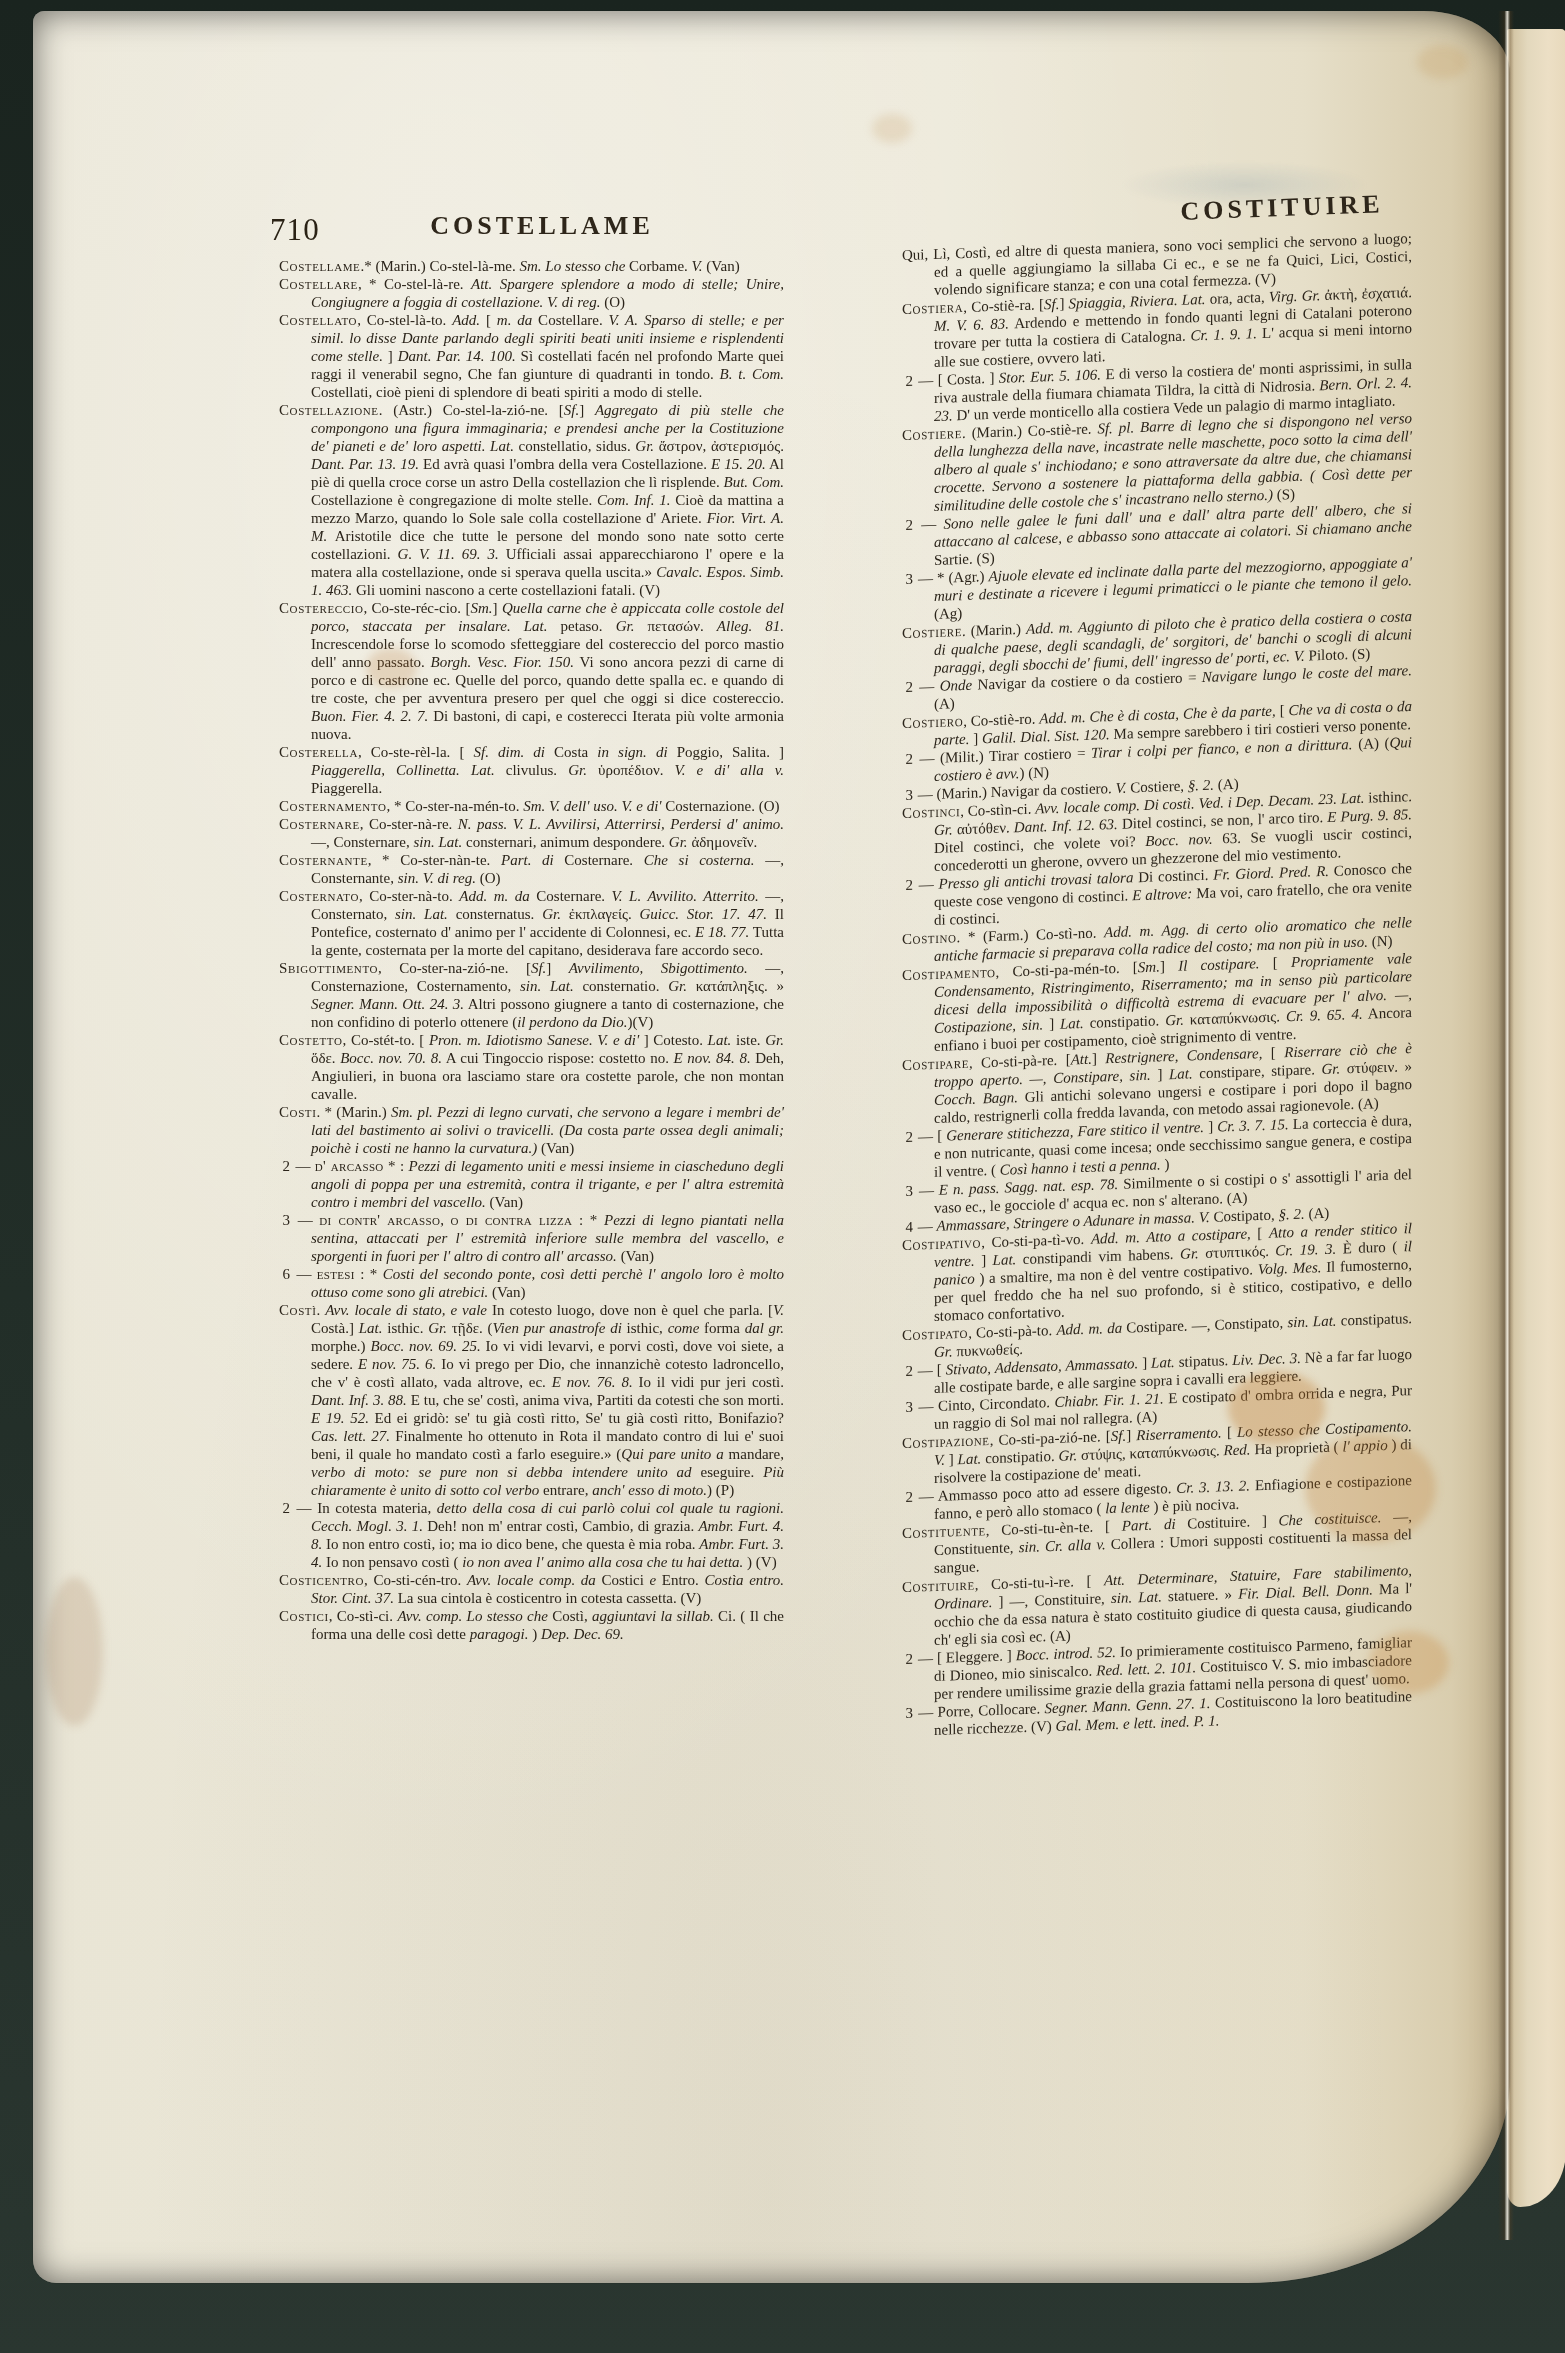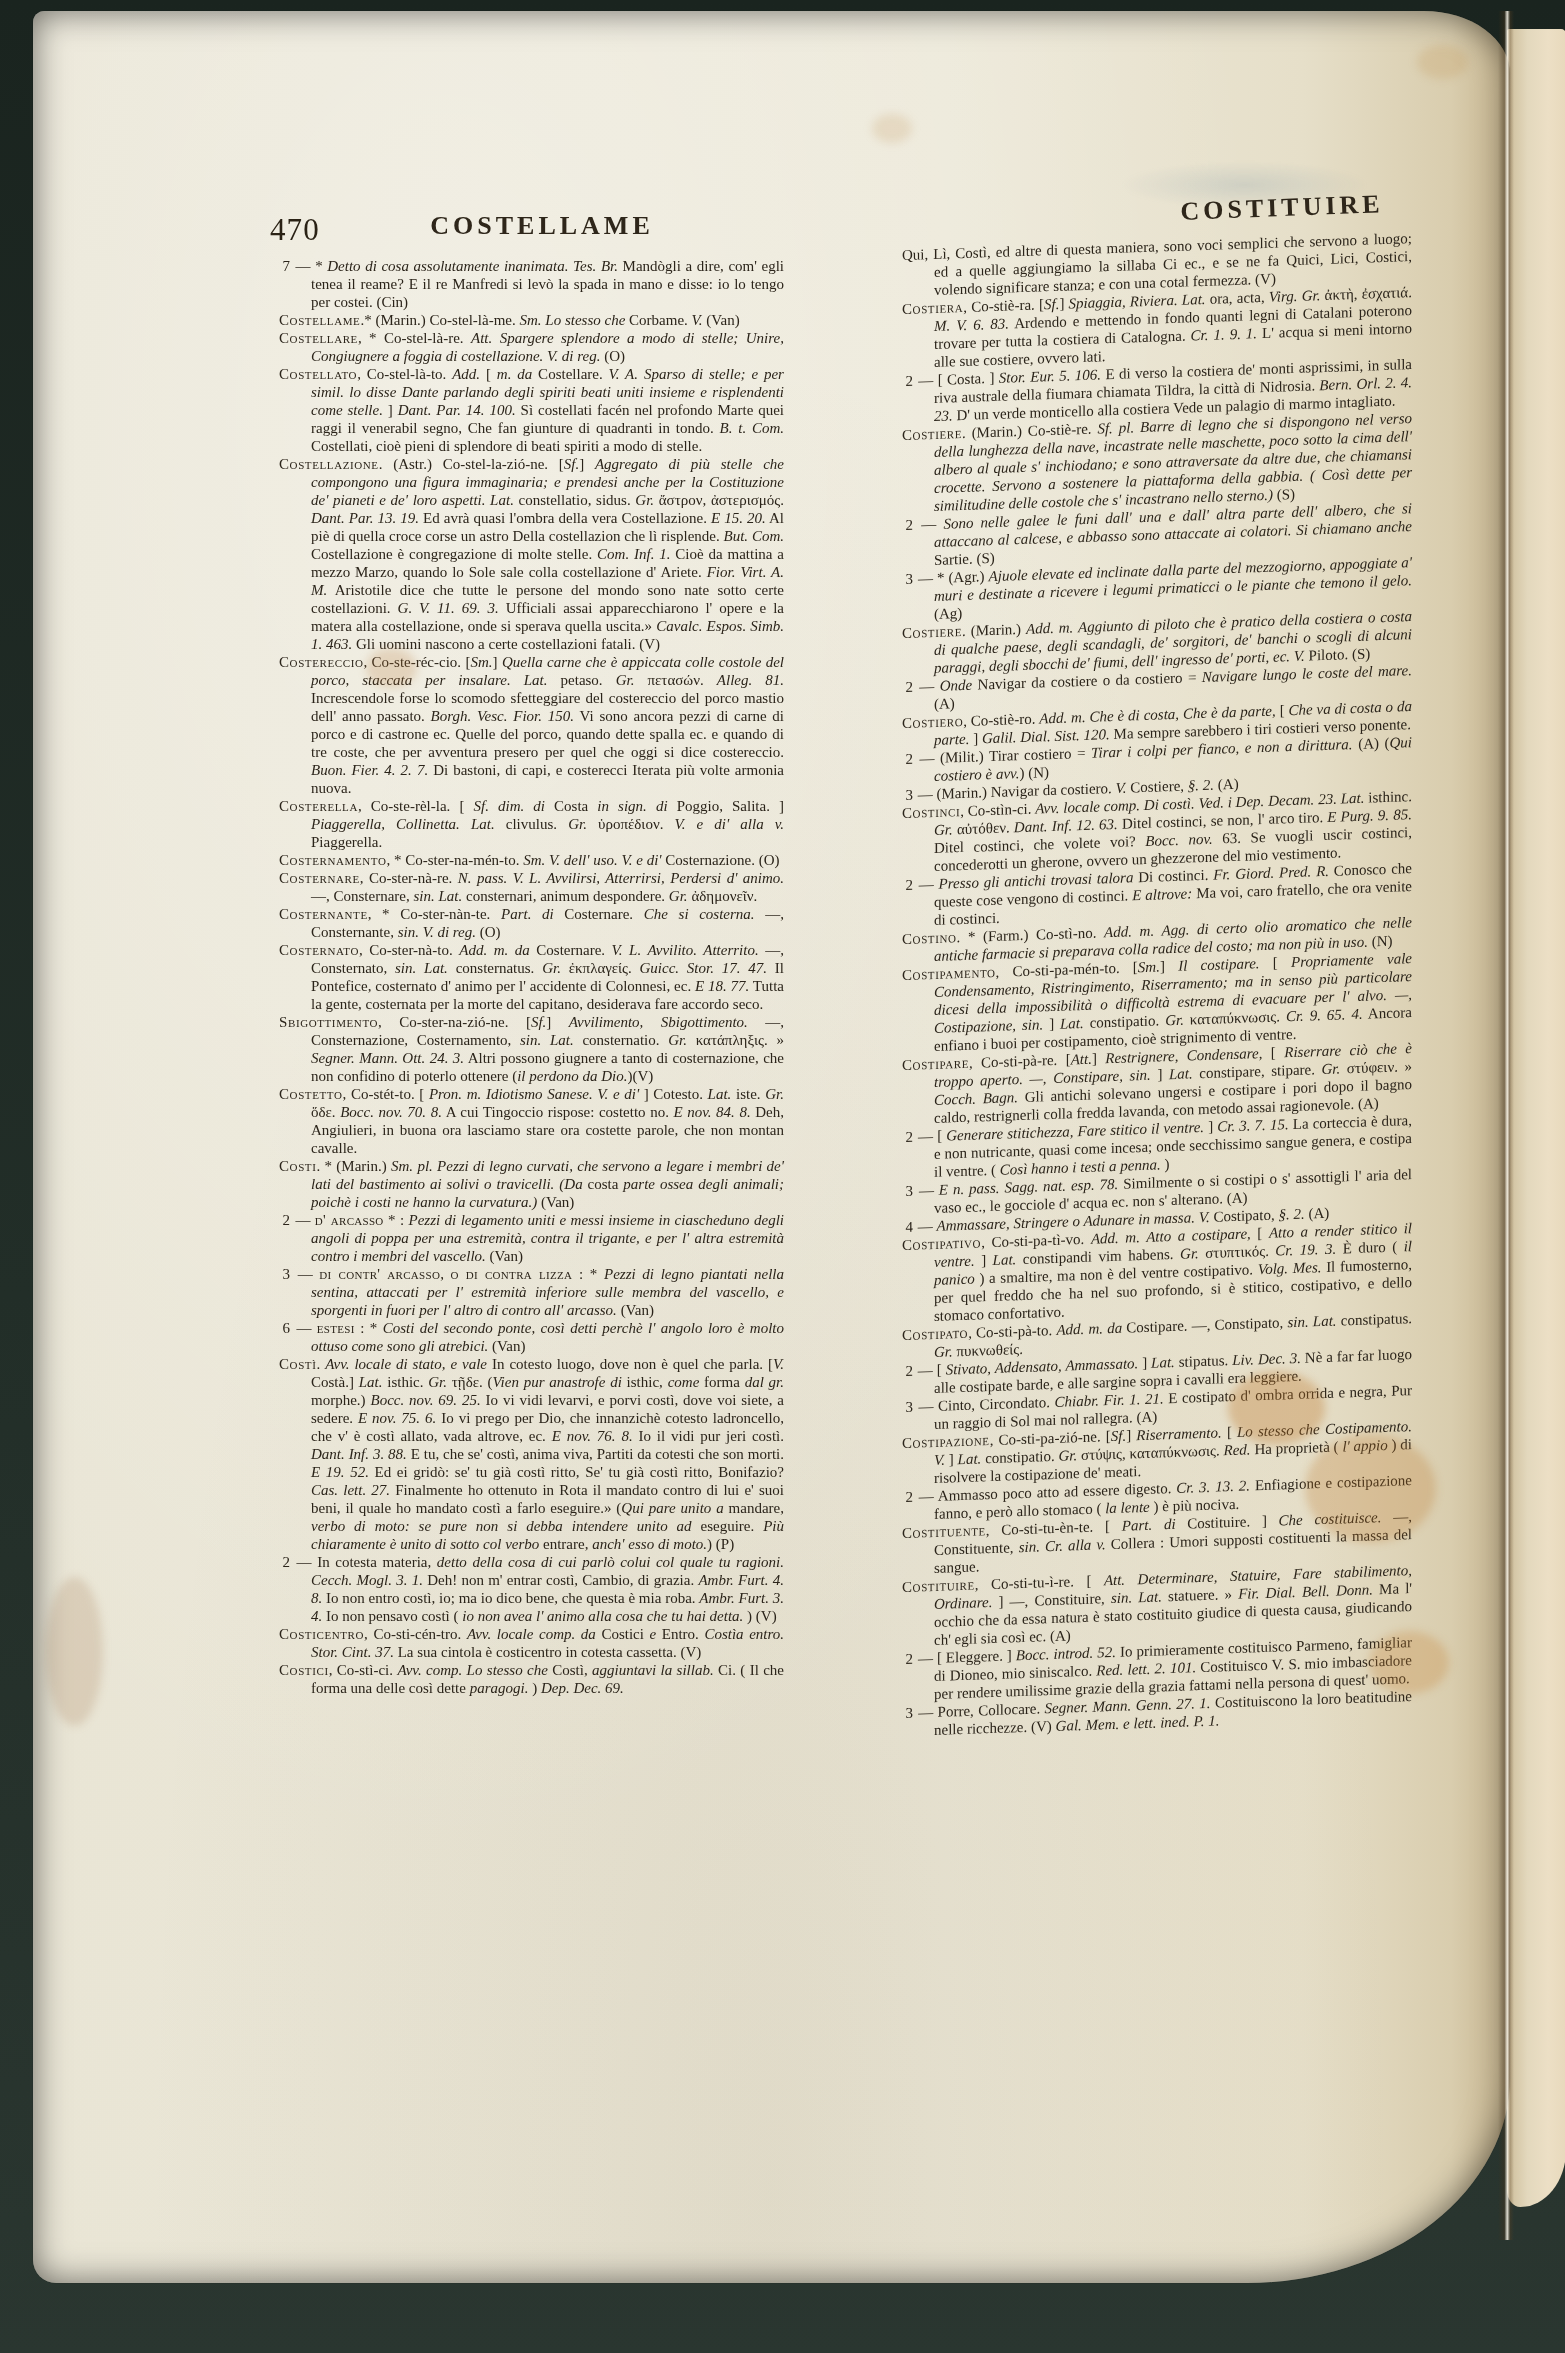--- a/index.html
+++ b/index.html
@@ -47,27 +47,26 @@
   .st5{left:12.6px;top:1566px;width:57px;height:149px;background:rgba(150,100,55,0.18);}
   .st6{left:839px;top:103px;width:40px;height:29px;background:rgba(190,140,70,0.18);}
   .st7{left:1384px;top:34px;width:51px;height:34px;background:rgba(190,140,70,0.20);}
 </style>
 </head>
 <body>
 
 <div class="scene">
   <div class="next-edge"></div>
   <div class="page">
-    <div class="pagenum">470</div>
+    <div class="pagenum">710</div>
     <div class="rh rh-left">COSTELLAME</div>
     <div class="ghost"></div>
     <div class="rh rh-right">COSTITUIRE</div>
 
     <div class="col col-left" id="col-left">
-        <p class="para sense"><span class="num">7</span> — * <i>Detto di cosa assolutamente inanimata. Tes. Br.</i> Mandògli a dire, com' egli tenea il reame? E il re Manfredi si levò la spada in mano e disse: io lo tengo per costei. (Cin)</p>
         <p class="para entry"><span class="hw">Costellame</span>.* (Marin.) Co-stel-là-me. <i>Sm. Lo stesso che</i> Corbame. <i>V.</i> (Van)</p>
         <p class="para entry"><span class="hw">Costellare</span>, * Co-stel-là-re. <i>Att. Spargere splendore a modo di stelle; Unire, Congiugnere a foggia di costellazione. V. di reg.</i> (O)</p>
         <p class="para entry"><span class="hw">Costellato</span>, Co-stel-là-to. <i>Add.</i> [ <i>m. da</i> Costellare. <i>V. A. Sparso di stelle; e per simil. lo disse Dante parlando degli spiriti beati uniti insieme e risplendenti come stelle.</i> ] <i>Dant. Par. 14. 100.</i> Sì costellati facén nel profondo Marte quei raggi il venerabil segno, Che fan giunture di quadranti in tondo. <i>B. t. Com.</i> Costellati, cioè pieni di splendore di beati spiriti a modo di stelle.</p>
         <p class="para entry"><span class="hw">Costellazione</span>. (Astr.) Co-stel-la-zió-ne. [<i>Sf.</i>] <i>Aggregato di più stelle che compongono una figura immaginaria; e prendesi anche per la Costituzione de' pianeti e de' loro aspetti. Lat.</i> constellatio, sidus. <i>Gr.</i> ἄστρον, ἀστερισμός. <i>Dant. Par. 13. 19.</i> Ed avrà quasi l'ombra della vera Costellazione. <i>E 15. 20.</i> Al piè di quella croce corse un astro Della costellazion che lì risplende. <i>But. Com.</i> Costellazione è congregazione di molte stelle. <i>Com. Inf. 1.</i> Cioè da mattina a mezzo Marzo, quando lo Sole sale colla costellazione d' Ariete. <i>Fior. Virt. A. M.</i> Aristotile dice che tutte le persone del mondo sono nate sotto certe costellazioni. <i>G. V. 11. 69. 3.</i> Ufficiali assai apparecchiarono l' opere e la matera alla costellazione, onde si sperava quella uscita.» <i>Cavalc. Espos. Simb. 1. 463.</i> Gli uomini nascono a certe costellazioni fatali. (V)</p>
         <p class="para entry"><span class="hw">Costereccio</span>, Co-ste-réc-cio. [<i>Sm.</i>] <i>Quella carne che è appiccata colle costole del porco, staccata per insalare. Lat.</i> petaso. <i>Gr.</i> πετασών. <i>Alleg. 81.</i> Increscendole forse lo scomodo sfetteggiare del costereccio del porco mastio dell' anno passato. <i>Borgh. Vesc. Fior. 150.</i> Vi sono ancora pezzi di carne di porco e di castrone ec. Quelle del porco, quando dette spalla ec. e quando di tre coste, che per avventura presero per quel che oggi si dice costereccio. <i>Buon. Fier. 4. 2. 7.</i> Di bastoni, di capi, e costerecci Iterata più volte armonia nuova.</p>
         <p class="para entry"><span class="hw">Costerella</span>, Co-ste-rèl-la. [ <i>Sf. dim. di</i> Costa <i>in sign. di</i> Poggio, Salita. ] <i>Piaggerella, Collinetta. Lat.</i> clivulus. <i>Gr.</i> ὑροπέδιον. <i>V. e di' alla v.</i> Piaggerella.</p>
         <p class="para entry"><span class="hw">Costernamento</span>, * Co-ster-na-mén-to. <i>Sm. V. dell' uso. V. e di'</i> Costernazione. (O)</p>
         <p class="para entry"><span class="hw">Costernare</span>, Co-ster-nà-re. <i>N. pass. V. L. Avvilirsi, Atterrirsi, Perdersi d' animo.</i> —, Consternare, <i>sin. Lat.</i> consternari, animum despondere. <i>Gr.</i> ἀδημονεῖν.</p>
         <p class="para entry"><span class="hw">Costernante</span>, * Co-ster-nàn-te. <i>Part. di</i> Costernare. <i>Che si costerna.</i> —, Consternante, <i>sin. V. di reg.</i> (O)</p>
         <p class="para entry"><span class="hw">Costernato</span>, Co-ster-nà-to. <i>Add. m. da</i> Costernare. <i>V. L. Avvilito. Atterrito.</i> —, Consternato, <i>sin. Lat.</i> consternatus. <i>Gr.</i> ἐκπλαγείς. <i>Guicc. Stor. 17. 47.</i> Il Pontefice, costernato d' animo per l' accidente di Colonnesi, ec. <i>E 18. 77.</i> Tutta la gente, costernata per la morte del capitano, desiderava fare accordo seco.</p>

